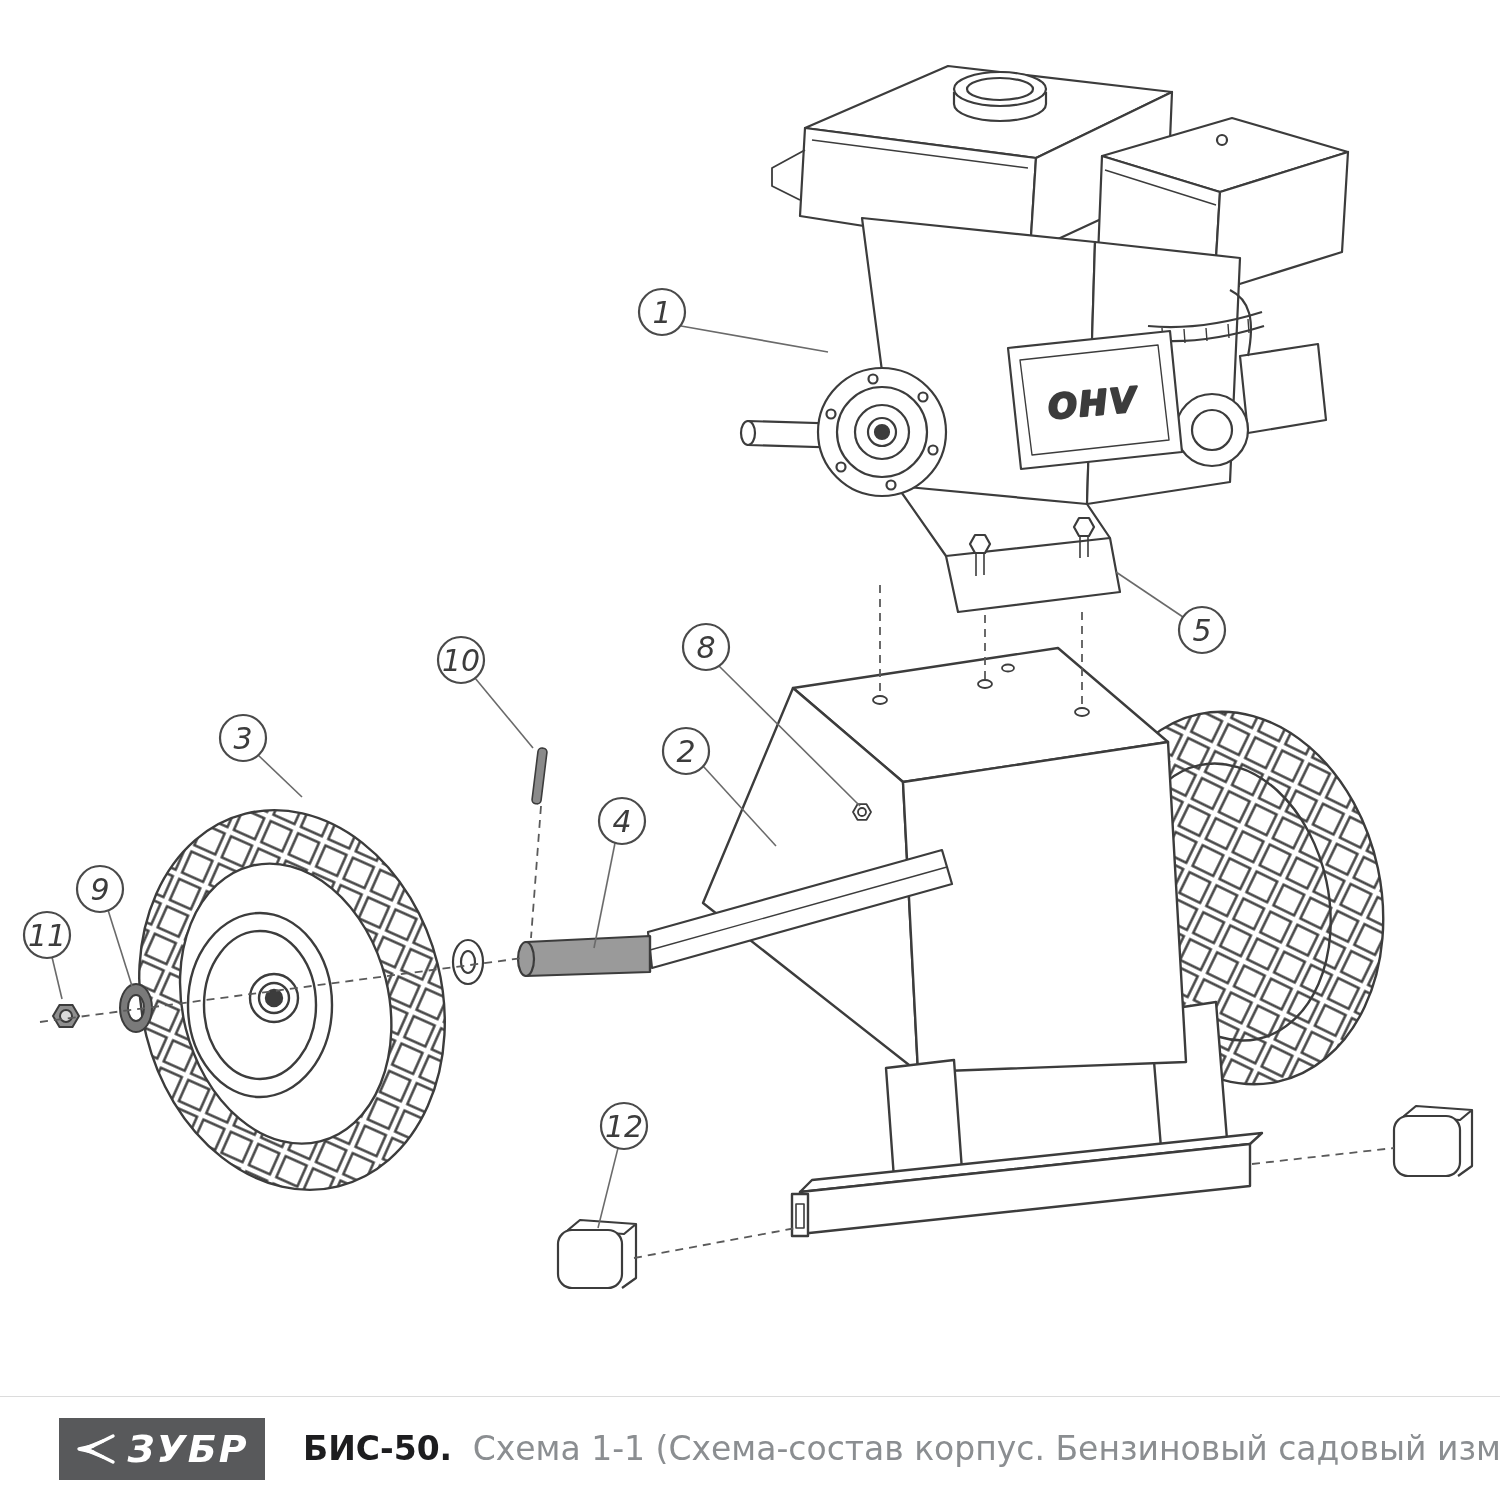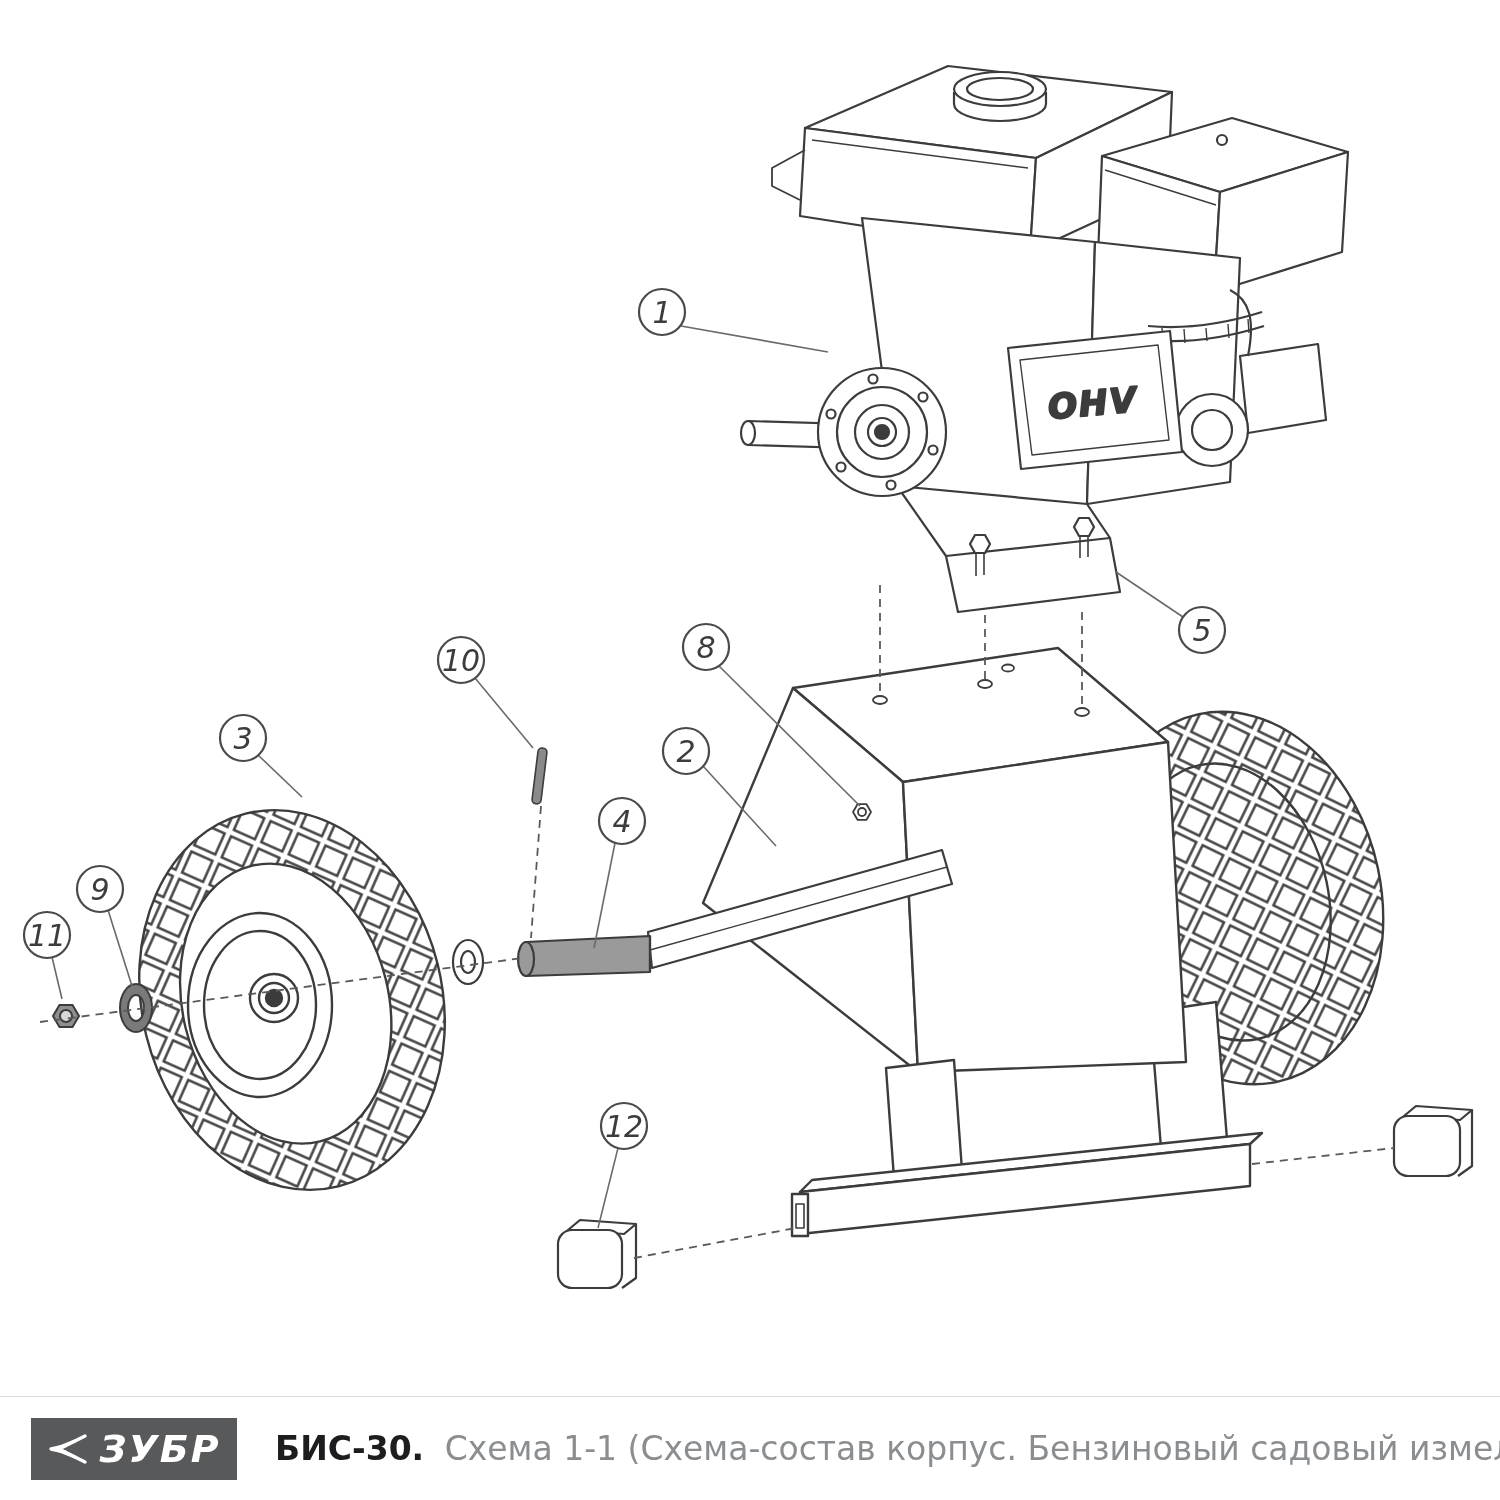--- a/index.html
+++ b/index.html
@@ -1,21 +1,21 @@
 <!DOCTYPE html>
 <html><head>
 <meta charset="utf-8">
 <style>
   html,body{margin:0;padding:0;background:#fff;}
   .page{position:relative;width:1500px;height:1500px;background:#fff;overflow:hidden;
         font-family:"DejaVu Sans", sans-serif;}
   .diagram-svg{position:absolute;left:0;top:0;}
   .footer{position:absolute;left:0;top:1396px;width:1500px;height:104px;
           border-top:1px solid #dcdcdc;display:flex;align-items:center;
-          box-sizing:border-box;padding-left:31px;background:#fff;}
+          box-sizing:border-box;padding-left:59px;background:#fff;}
   .logo-box{width:206px;height:62px;background:#58595b;display:flex;align-items:center;
             justify-content:center;gap:10px;flex:0 0 auto;}
   .logo-text{color:#fff;font-weight:bold;font-style:italic;font-size:38px;
              letter-spacing:2px;font-family:"DejaVu Sans", sans-serif;line-height:1;}
   .caption-wrap{margin-left:38px;font-size:33px;white-space:nowrap;}
   .caption-model{color:#1d1d1f;font-weight:bold;}
   .caption-text{color:#8b8e91;font-weight:normal;margin-left:10px;}
   text.callout-num{font-family:"DejaVu Sans", sans-serif;font-style:italic;
                    font-size:30px;fill:#3c3c3c;text-anchor:middle;}
   text.ohv{font-family:"DejaVu Sans", sans-serif;font-style:italic;font-weight:bold;
@@ -243,18 +243,18 @@
     <svg width="42" height="36" viewBox="0 0 42 36">
       <g stroke="#ffffff" stroke-width="3.4" fill="none" stroke-linecap="round" stroke-linejoin="round">
         <path d="M38,5 L12,18 L38,31"></path>
         <path d="M28,10 L8,18 L28,26"></path>
         <path d="M18,15 L4,18 L18,21"></path>
       </g>
     </svg>
     <span class="logo-text">ЗУБР</span>
   </div>
   <div class="caption-wrap">
-    <span class="caption-model">БИС-30.</span>
+    <span class="caption-model">БИС-50.</span>
     <span class="caption-text">Схема 1-1 (Схема-состав корпус. Бензиновый садовый измельчитель)</span>
   </div>
 </div>
 
 </div>
 
 </body></html>

